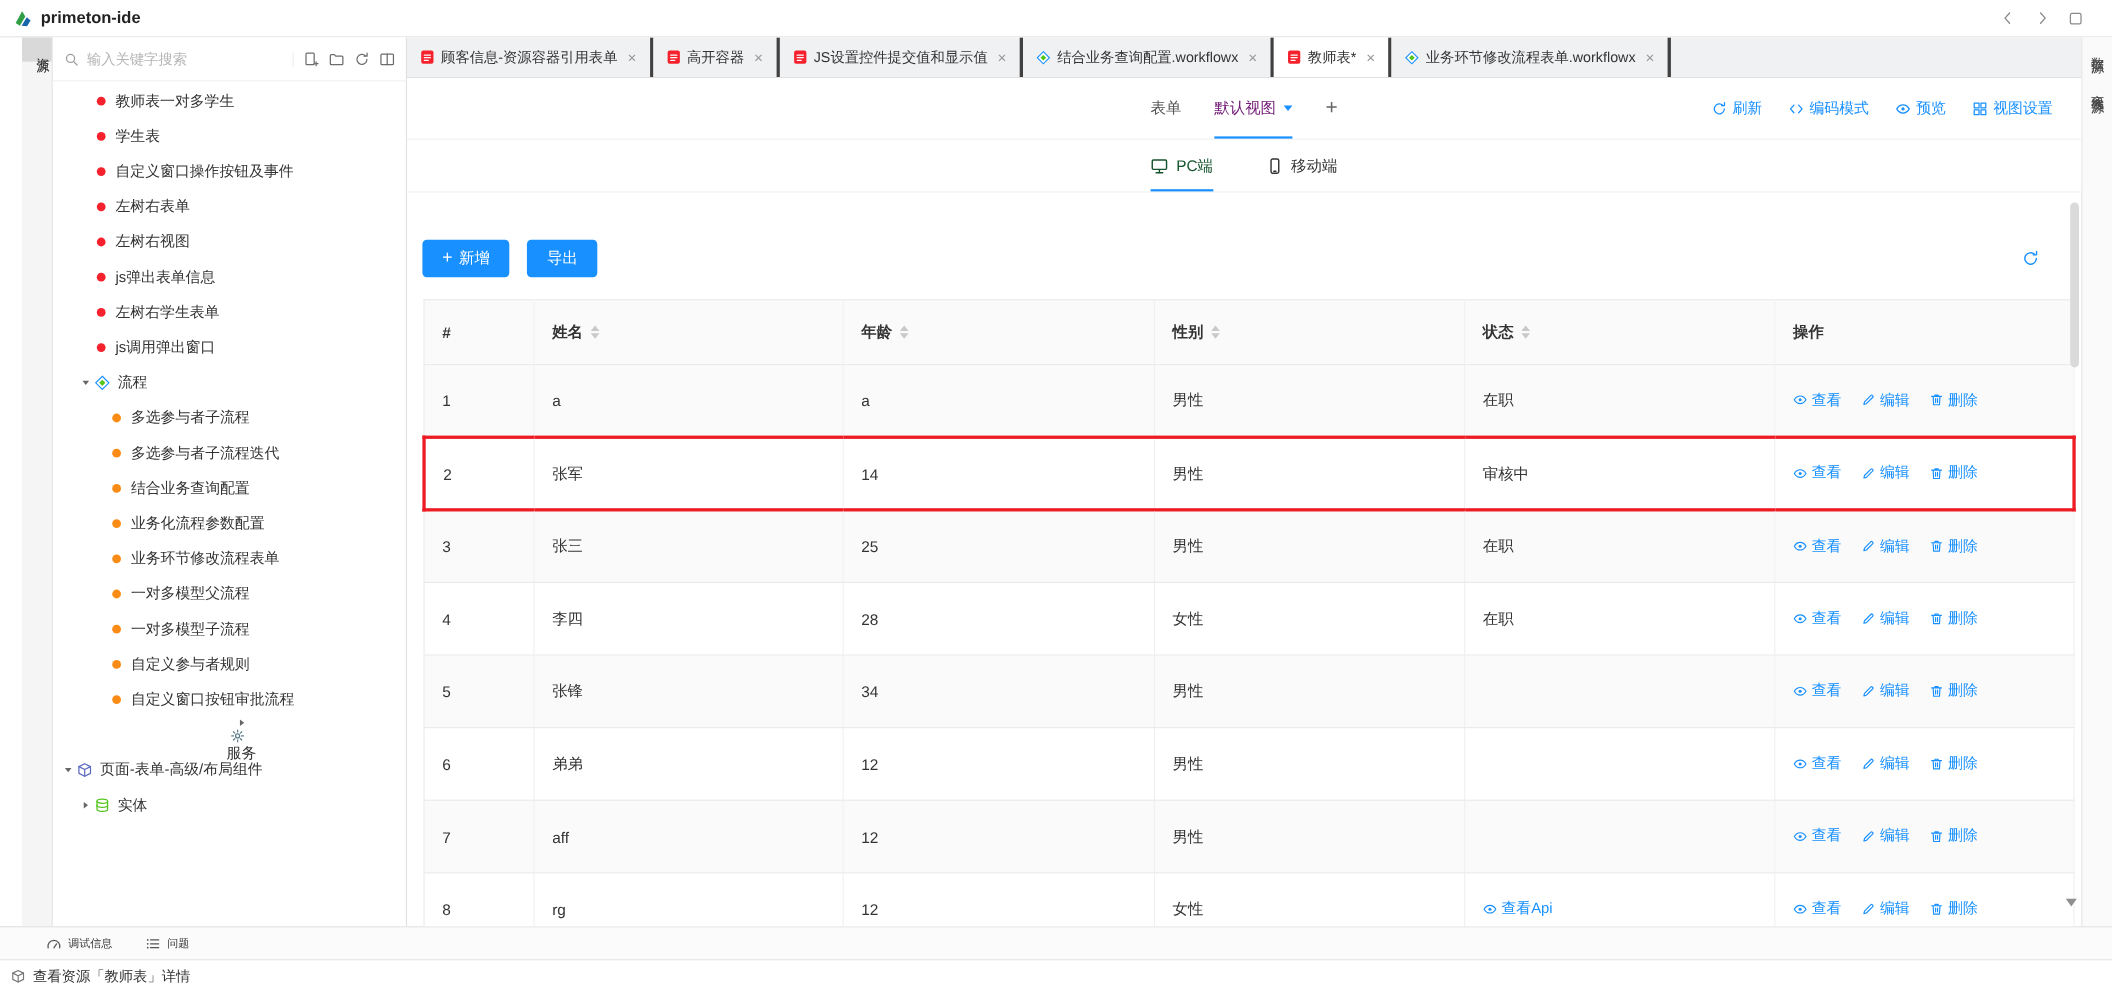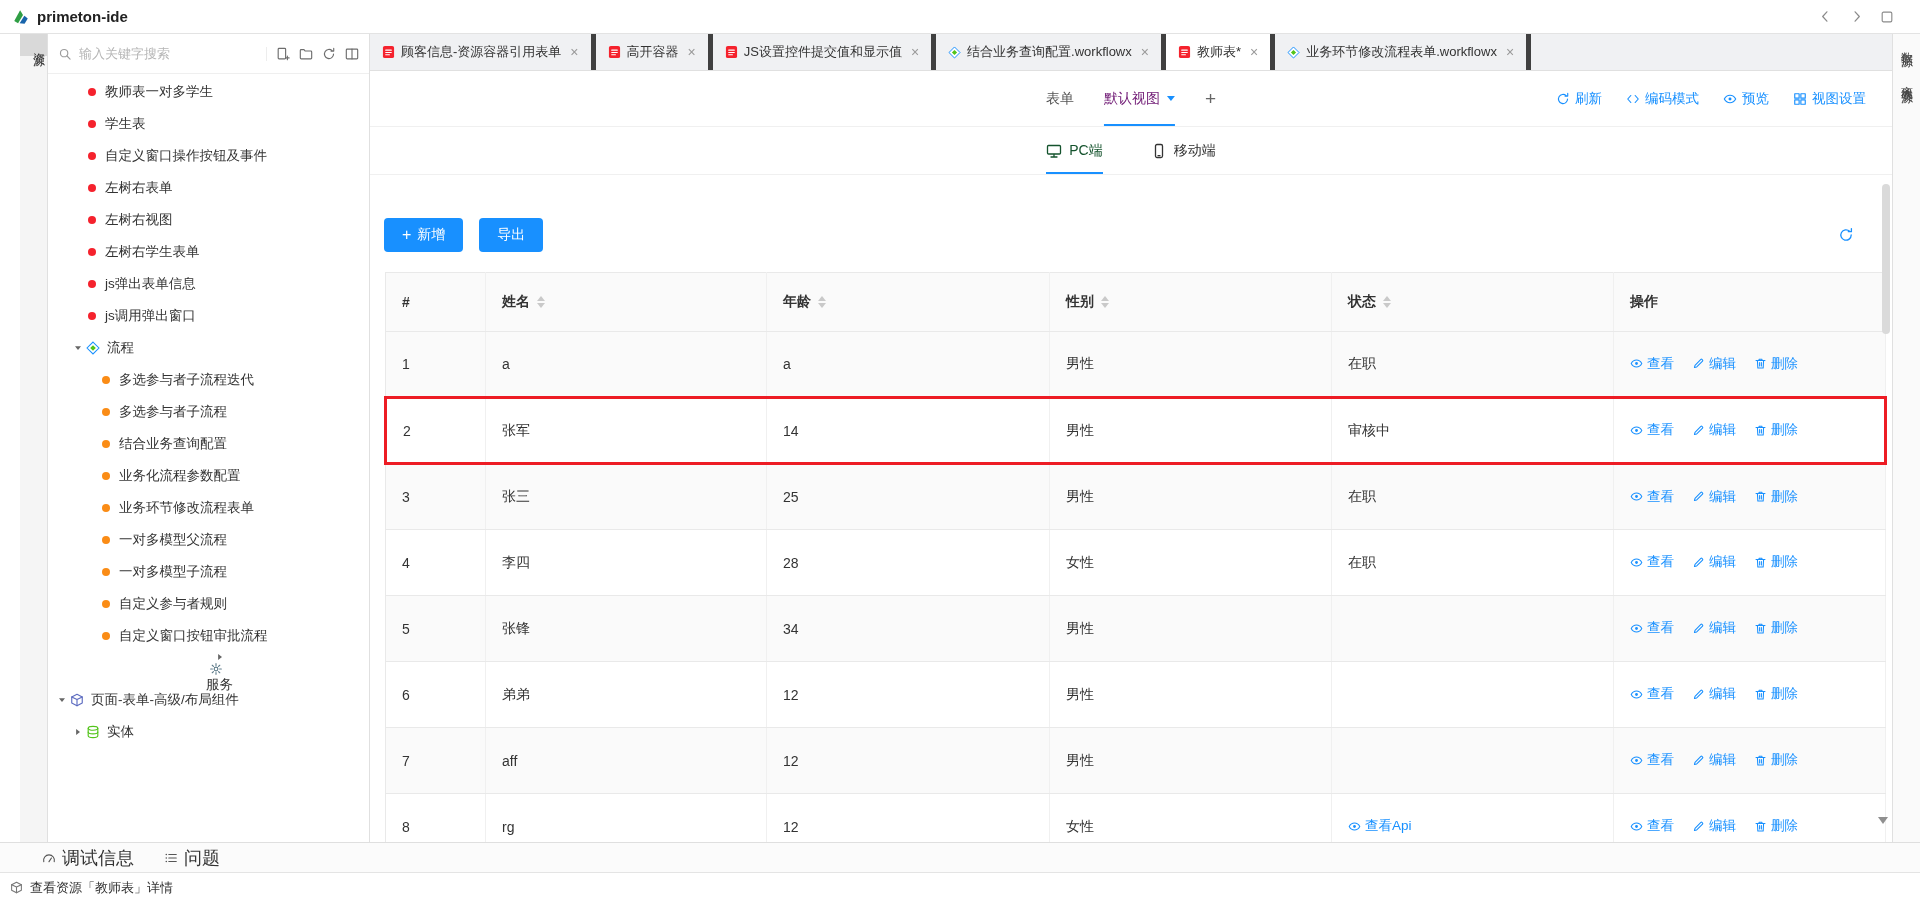--- a/index.html
+++ b/index.html
@@ -30,21 +30,21 @@
   .t-caret { width:16px; display:flex; justify-content:center; color:#666; flex:none; }
   .t-ico { display:flex; margin-right:7px; flex:none; }
   .dot { width:8px; height:8px; border-radius:50%; margin-right:9px; flex:none; }
   .dot.red { background:#f5222d; }
   .dot.orange { background:#fa8c16; }
 
   
   .main { flex:1; display:flex; flex-direction:column; background:#fff; position:relative; min-width:0; }
 
   .tabbar { height:37px; flex:none; background:#f0f1f3; border-bottom:1px solid #e0e0e0; display:flex; align-items:stretch; overflow:hidden; }
-  .tab { display:flex; align-items:center; gap:6px; padding:0 12px; font-size:13px; color:#333; border-right:5px solid #404040; background:#f0f1f3; cursor:pointer; white-space:nowrap; }
+  .tab { display:flex; align-items:center; gap:6px; padding:0 12px; font-size:13px; color:#333; border-right:3px solid #404040; background:#f0f1f3; cursor:pointer; white-space:nowrap; }
   .tab.active { background:#fff; }
   .tclose { color:#999; font-size:14px; margin-left:3px; cursor:pointer; line-height:1; }
 
   .view-header { height:56px; flex:none; position:relative; display:flex; align-items:center; border-bottom:1px solid #f0f0f0; background:#fff; }
   .view-tabs { position:absolute; left:50%; transform:translateX(-50%); display:flex; gap:30px; align-items:center; height:100%; }
   .vtab { color:#555; font-size:14px; cursor:pointer; height:100%; display:flex; align-items:center; position:relative; }
   .vtab.active { color:#701a75; }
   .vtab.active::after { content:""; position:absolute; left:0; right:0; bottom:0; height:2px; background:#1890ff; }
   .vcaret { width:0; height:0; border-left:4px solid transparent; border-right:4px solid transparent; border-top:5px solid #1890ff; margin-left:7px; }
   .vplus { color:#666; font-size:19px; cursor:pointer; }
@@ -79,21 +79,21 @@
   .act { margin-right:18px; }
 
   .sb-thumb { position:absolute; right:2px; top:150px; width:8px; height:150px; background:#dadada; border-radius:4px; }
   .sb-arrow { position:absolute; right:4px; bottom:18px; width:0; height:0; border-left:5px solid transparent; border-right:5px solid transparent; border-top:7px solid #8f8f8f; cursor:pointer; }
 
   .right-strip { width:28px; background:#fafafa; border-left:1px solid #e0e0e0; display:flex; flex-direction:column; align-items:center; padding-top:8px; gap:28px; }
   .strip-tab2 { writing-mode:vertical-rl; text-orientation:upright; font-size:12px; color:#444; letter-spacing:2px; cursor:pointer; }
 
   
   .bottom-bar { height:30px; border-top:1px solid #dfdfdf; background:#fbfbfb; display:flex; align-items:center; gap:30px; padding-left:42px; }
-  .bb-item { display:flex; align-items:center; gap:6px; font-size:18px; color:#333; cursor:pointer; }
+  .bb-item { display:flex; align-items:center; gap:6px; font-size:10px; color:#333; cursor:pointer; }
   .bb-item .bico { display:flex; color:#555; }
   .status-bar { height:30px; border-top:1px solid #e4e4e4; background:#fff; display:flex; align-items:center; gap:7px; padding-left:10px; font-size:13px; color:#333; }
   .status-bar .sico { display:flex; color:#777; }
 </style>
 </head>
 <body>
 
 <div class="titlebar">
   <span id="logo-ic">
       <svg width="18" height="18" viewBox="0 0 16 16" style="display:block">
@@ -178,25 +178,25 @@
         <div class="tree-item" style="padding-left: 40px;">
           <span class="dot red"></span>
           <span>左树右表单</span>
         </div>
         <div class="tree-item" style="padding-left: 40px;">
           <span class="dot red"></span>
           <span>左树右视图</span>
         </div>
         <div class="tree-item" style="padding-left: 40px;">
           <span class="dot red"></span>
-          <span>左树右学生表单</span>
+          <span>js弹出表单信息</span>
         </div>
         <div class="tree-item" style="padding-left: 40px;">
           <span class="dot red"></span>
-          <span>js弹出表单信息</span>
+          <span>左树右学生表单</span>
         </div>
         <div class="tree-item" style="padding-left: 40px;">
           <span class="dot red"></span>
           <span>js调用弹出窗口</span>
         </div>
         <div class="tree-item" style="padding-left: 22px;">
           <span class="t-caret">
             <svg width="10" height="10" viewBox="0 0 16 16" style="display:block">
               <path d="M3.2 5h9.6L8 11.2Z" fill="currentColor"></path>
             </svg>
@@ -204,25 +204,25 @@
           <span class="t-ico" style="color:#555">
             <svg width="14" height="14" viewBox="0 0 16 16" style="display:block">
               <path d="M8 1.2 14.8 8 8 14.8 1.2 8Z" stroke="#1890ff" stroke-width="1.2" fill="#fff"></path>
               <path d="M8 4.8 11.2 8 8 11.2 4.8 8Z" fill="#52c41a"></path>
             </svg>
           </span>
           <span>流程</span>
         </div>
         <div class="tree-item" style="padding-left: 54px;">
           <span class="dot orange"></span>
-          <span>多选参与者子流程迭代</span>
+          <span>多选参与者子流程</span>
         </div>
         <div class="tree-item" style="padding-left: 54px;">
           <span class="dot orange"></span>
-          <span>多选参与者子流程</span>
+          <span>多选参与者子流程迭代</span>
         </div>
         <div class="tree-item" style="padding-left: 54px;">
           <span class="dot orange"></span>
           <span>结合业务查询配置</span>
         </div>
         <div class="tree-item" style="padding-left: 54px;">
           <span class="dot orange"></span>
           <span>业务化流程参数配置</span>
         </div>
         <div class="tree-item" style="padding-left: 54px;">

